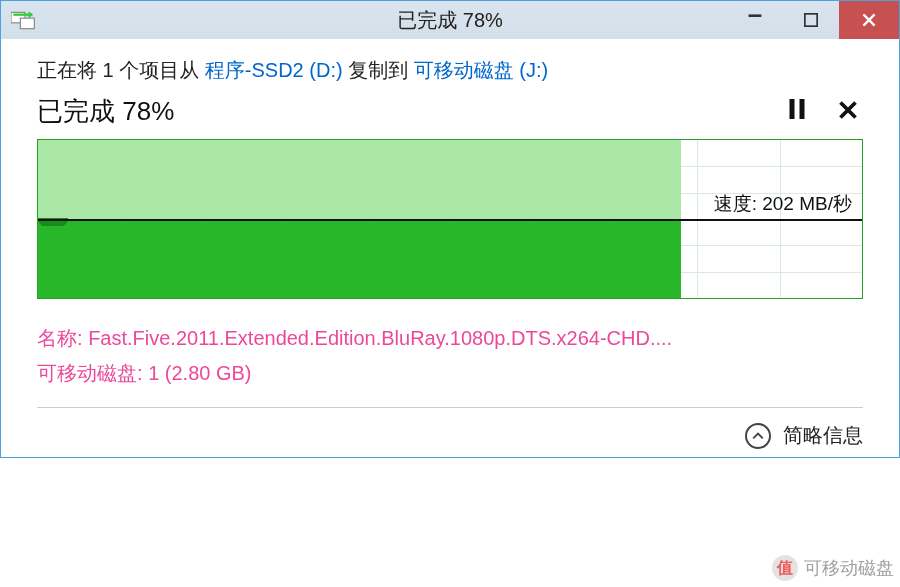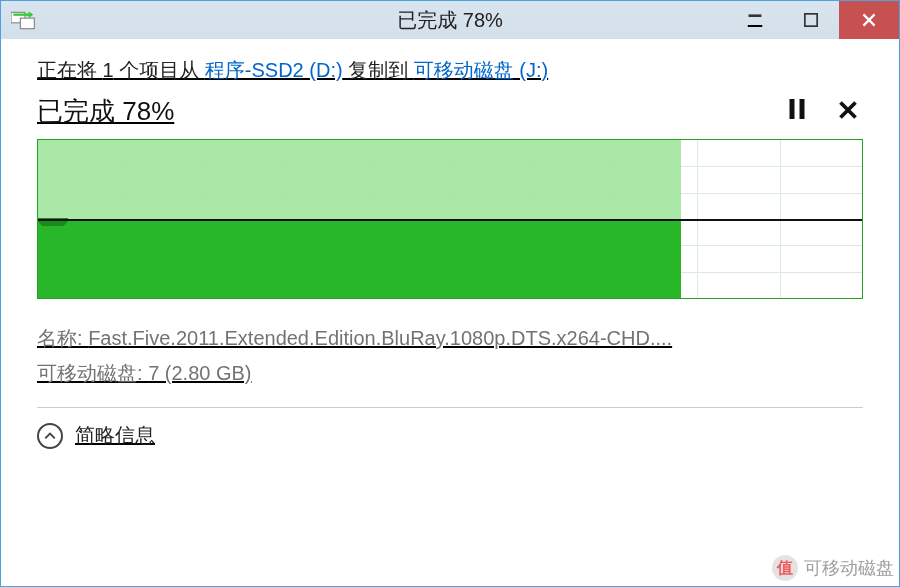--- a/index.html
+++ b/index.html
@@ -6,26 +6,25 @@
     body {
       font-family: "Microsoft YaHei", "Segoe UI", sans-serif;
       background: #fff;
       width: 900px;
       height: 587px;
       overflow: hidden;
       position: relative;
     }
     .window {
       width: 900px;
-      height: 587px;
+      height: 458px;
       border: 1px solid #4aa3df;
       background: #fff;
       display: flex;
       flex-direction: column;
-      text-decoration: underline;
     }
     .titlebar {
       height: 38px;
       background: linear-gradient(#d9e4ee, #d4e0e9);
       display: flex;
       align-items: center;
       position: relative;
       color: #333;
       flex-shrink: 0;
     }
@@ -147,35 +146,36 @@
     .chart .speed-label {
       position: absolute;
       right: 10px;
       top: calc(50% - 28px);
       font-size: 19px;
       color: #111;
       background: transparent;
     }
     .details {
       font-size: 20px;
-      color: #737373;
+      color: #ec4899;
       line-height: 1.75;
     }
     .details .row { white-space: nowrap; overflow: hidden; text-overflow: ellipsis;}
     .divider {
       border: none;
       border-top: 1px solid #ccc;
       margin: 16px 0 14px 0;
     }
     .toggle-row {
       display: flex;
       align-items: center;
       gap: 12px;
       font-size: 20px;
       color: #222;
+      justify-content: flex-end;
     }
     .chev {
       width: 26px; height: 26px;
       border: 2px solid #444;
       border-radius: 50%;
       display: flex;
       align-items: center;
       justify-content: center;
     }
     .chev svg { width: 12px; height: 12px; }
@@ -268,25 +268,26 @@
       <div class="fill-bottom" style="width:78%"></div>
       <div class="dips">
         <div class="dip" style="left:6%"></div>
         <div class="dip" style="left:20%"></div>
         <div class="dip" style="left:33%"></div>
         <div class="dip" style="left:45%"></div>
         <div class="dip" style="left:58%"></div>
         <div class="dip" style="left:70%"></div>
       </div>
       <div class="midline"></div>
+      <div class="speed-label">速度: 202 MB/秒</div>
     </div>
 
     <div class="details">
       <div class="row"><span>名称: </span><span>Fast.Five.2011.Extended.Edition.BluRay.1080p.DTS.x264-CHD....</span></div>
-      <div class="row"><span>可移动磁盘: </span><span>7 (2.80 GB)</span></div>
+      <div class="row"><span>可移动磁盘: </span><span>1 (2.80 GB)</span></div>
     </div>
 
     <hr class="divider">
 
     <div class="toggle-row">
       <div class="chev">
         <svg viewBox="0 0 10 6">
             <path d="M1 5 L5 1 L9 5" fill="none" stroke="#444" stroke-width="1.6"></path>
           </svg>
       </div>

